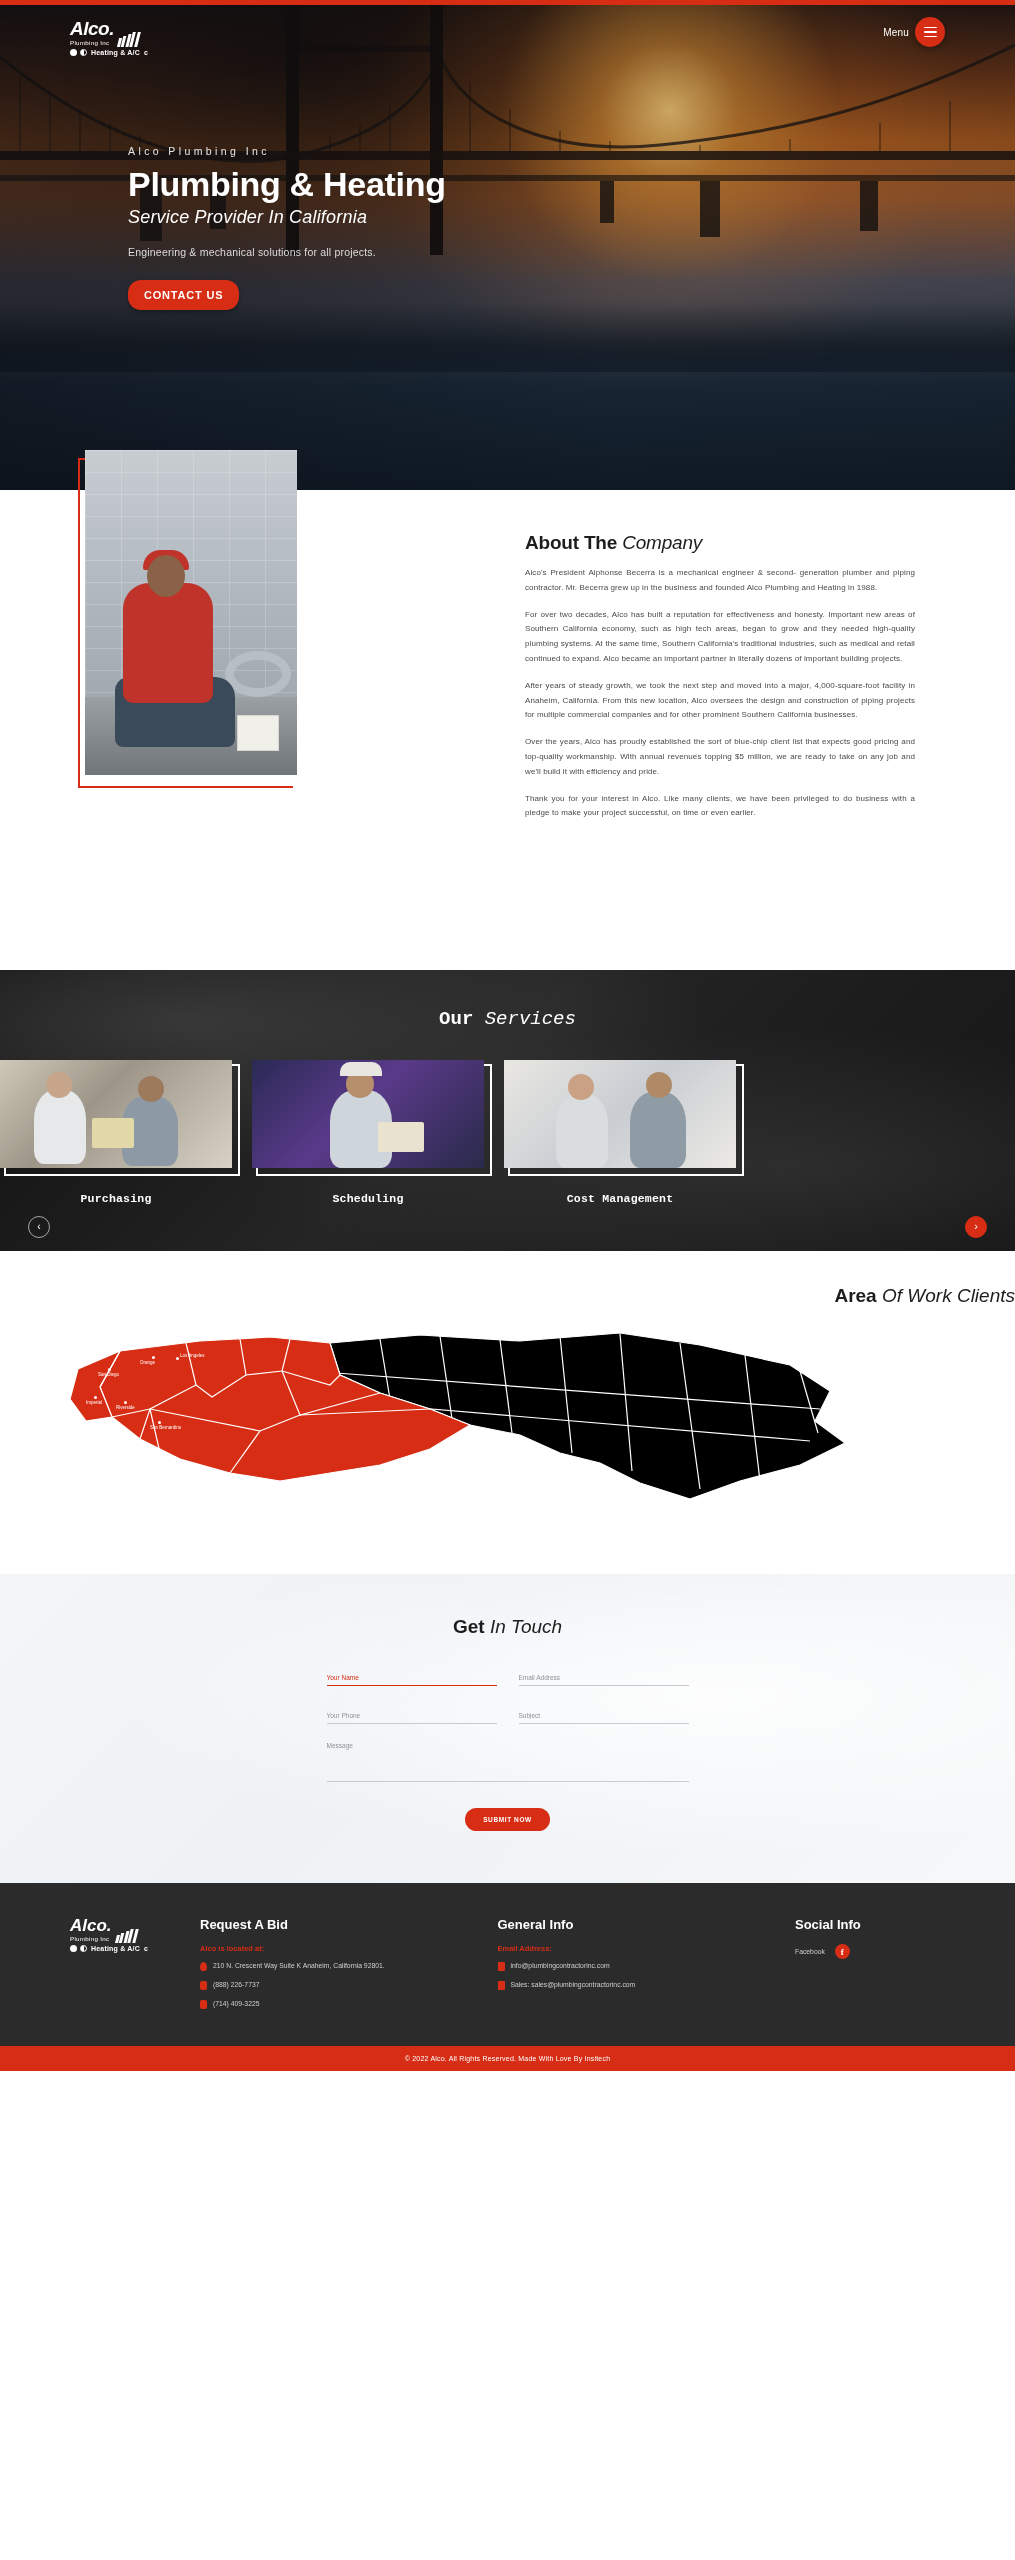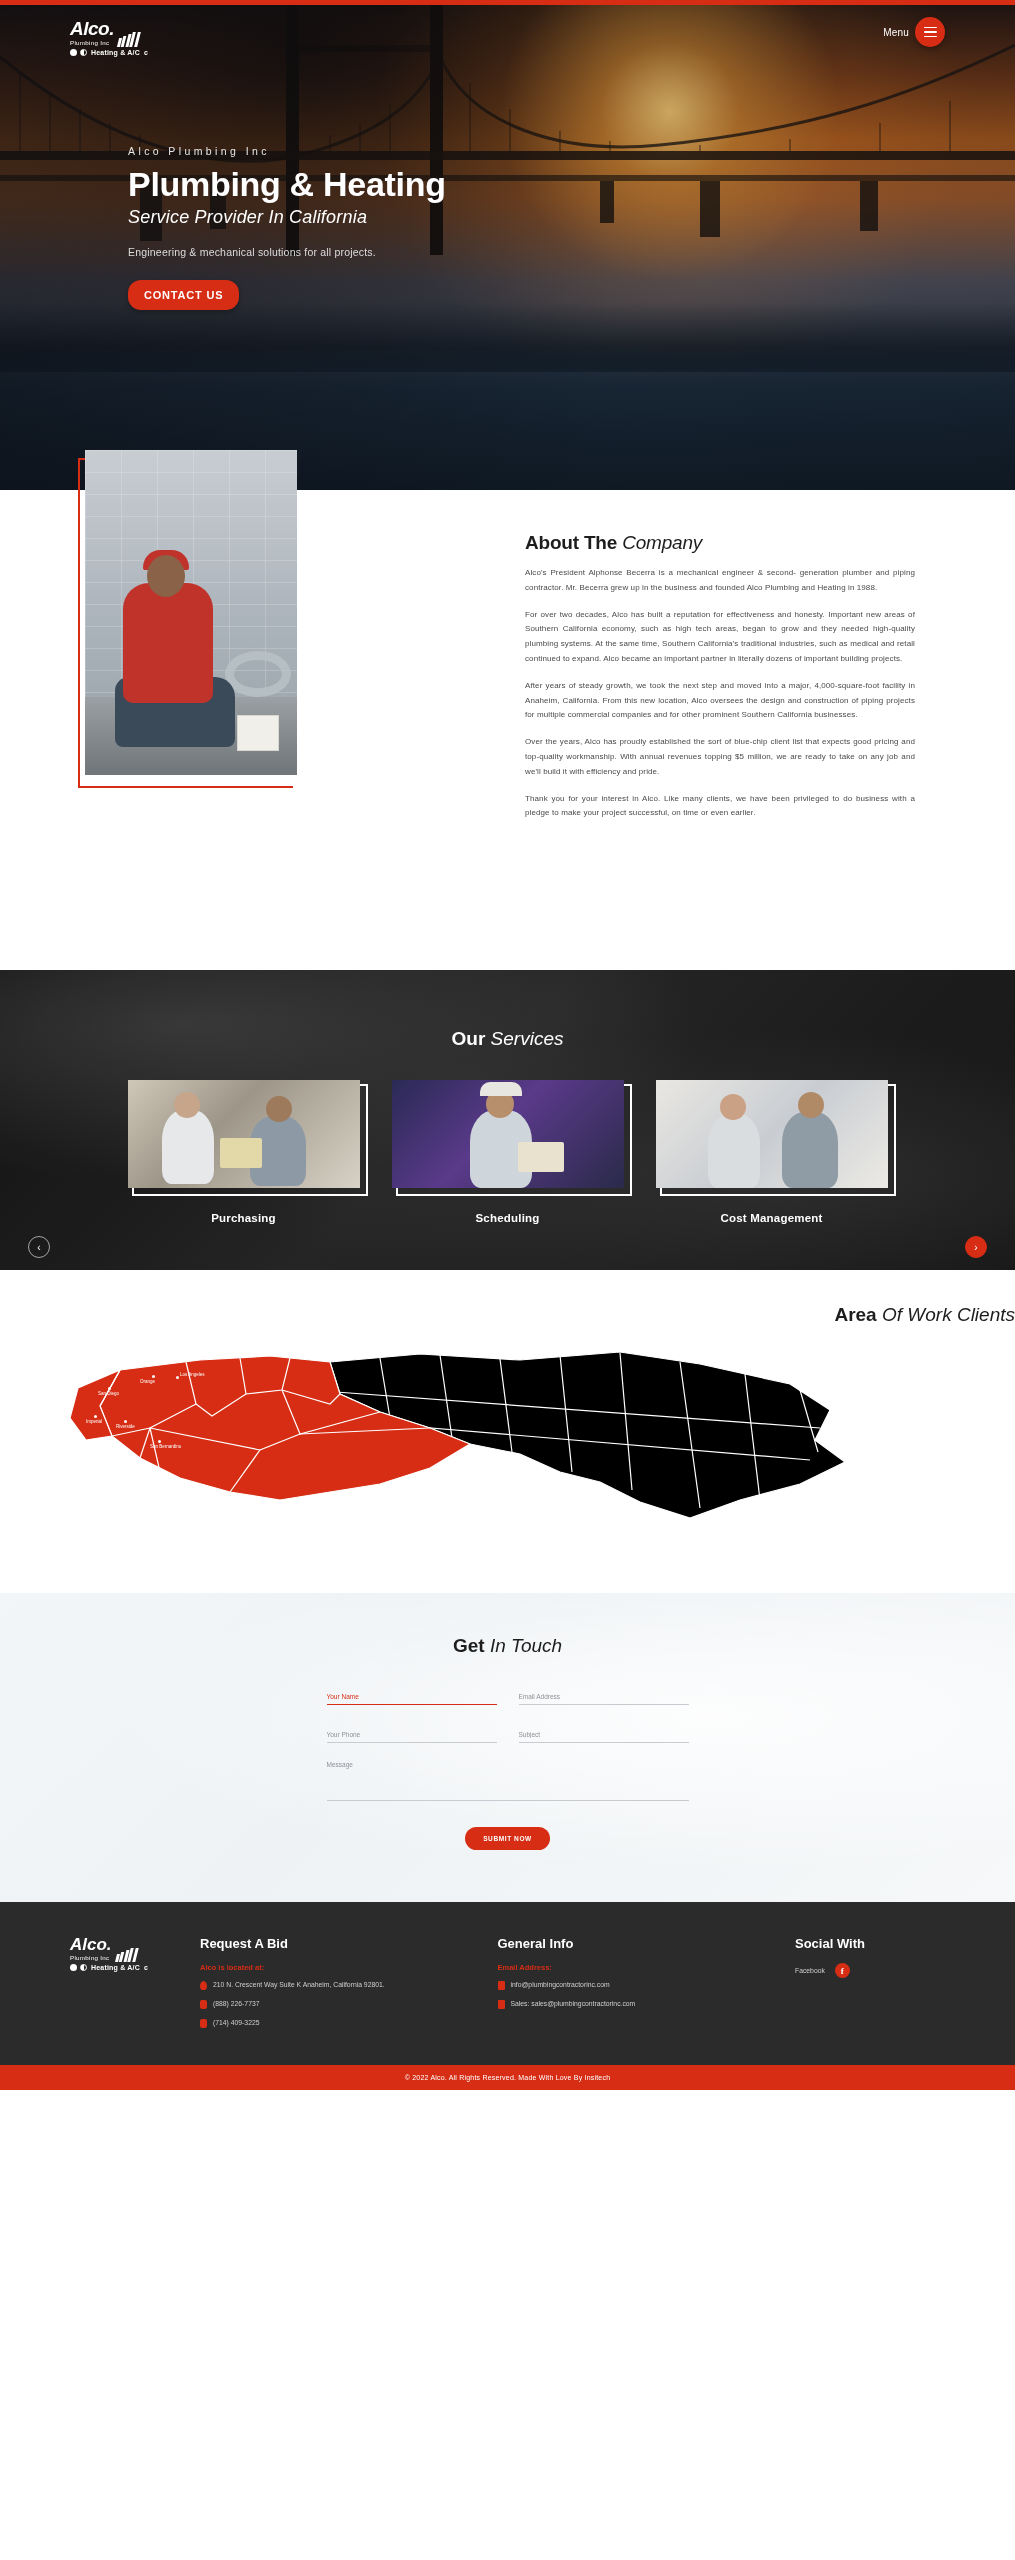--- a/index.html
+++ b/index.html
@@ -110,33 +110,33 @@
   .ph-pants { position:absolute; left:30px; bottom:28px; width:120px; height:70px; background:#3a4a58; border-radius: 14px 20px 8px 8px; }
   .ph-box { position:absolute; right:18px; bottom:24px; width:42px; height:36px; background:#f0efe9; border:1px solid #d9d7cf; }
   .ph-coil { position:absolute; right:6px; bottom:78px; width:66px; height:46px; border-radius:50%; border:9px solid #b9c2c6; opacity:.85; }
 
   .about-text { position: absolute; left: 525px; top: 22px; width: 390px; }
   .sec-title { font-size: 19px; font-weight: 700; color: #1d1d1d; letter-spacing: -.2px; }
   .sec-title em { font-style: italic; font-weight: 400; color: #1d1d1d; }
   .about-p { font-size: 8px; line-height: 1.85; color: #4a4a4a; margin-top: 12px; text-align: justify; letter-spacing: .1px; }
 
   
-  .services { position: relative; background: #1b1b1b; padding: 58px 0 46px; overflow: hidden; }
+  .services { position: relative; background: #1b1b1b; padding: 38px 0 46px; overflow: hidden; font-family: Liberation Mono, monospace; }
   .services-bg {
     position: absolute; inset: 0;
     background:
       radial-gradient(ellipse at 18% 18%, rgba(120,120,120,.35) 0%, rgba(0,0,0,0) 45%),
       radial-gradient(ellipse at 78% 70%, rgba(90,90,90,.3) 0%, rgba(0,0,0,0) 50%),
       linear-gradient(135deg, #101010 0%, #262626 45%, #141414 100%);
     opacity: .95;
   }
   .services-inner { position: relative; z-index: 2; }
   .svc-title { text-align: center; color: #fff; font-size: 19px; font-weight: 700; }
   .svc-title em { font-style: italic; font-weight: 400; }
-  .svc-row { display: flex; justify-content: center; gap: 32px; margin-top: 30px; }
+  .svc-row { display: flex; justify-content: flex-start; gap: 20px; margin-top: 30px; }
   .svc-card { width: 232px; }
   .svc-frame { position: relative; width: 232px; height: 108px; }
   .svc-frame::after {
     content:""; position:absolute; right:-8px; bottom:-8px; width: 232px; height: 108px;
     border: 2px solid #ffffff; z-index: 0;
   }
   .svc-img { position: relative; z-index: 1; width: 232px; height: 108px; overflow: hidden; }
   .svc-a { background: linear-gradient(135deg,#cfc7b8 0%, #9d9688 40%, #d8d2c6 100%); }
   .svc-b { background: linear-gradient(135deg,#2a2a55 0%, #5a3a8a 45%, #2a2a4a 100%); }
   .svc-c { background: linear-gradient(135deg,#e9e7e2 0%, #c9cdd2 50%, #eceae5 100%); }
@@ -522,21 +522,21 @@
           <span class="ic mail"></span>
           <span>info@plumbingcontractorinc.com</span>
         </div>
         <div class="fc-line">
           <span class="ic mail"></span>
           <span>Sales: sales@plumbingcontractorinc.com</span>
         </div>
       </div>
 
       <div class="fc" style="flex:0 0 150px">
-        <div class="fc-title">Social With</div>
+        <div class="fc-title">Social Info</div>
         <div class="social-row">
           <span class="social-label">Facebook</span>
           <span class="fb">f</span>
         </div>
       </div>
     </div>
   </footer>
 
   <div class="copyright">
     <span>© 2022 Alco. All Rights Reserved. Made With Love By Insitech</span>

